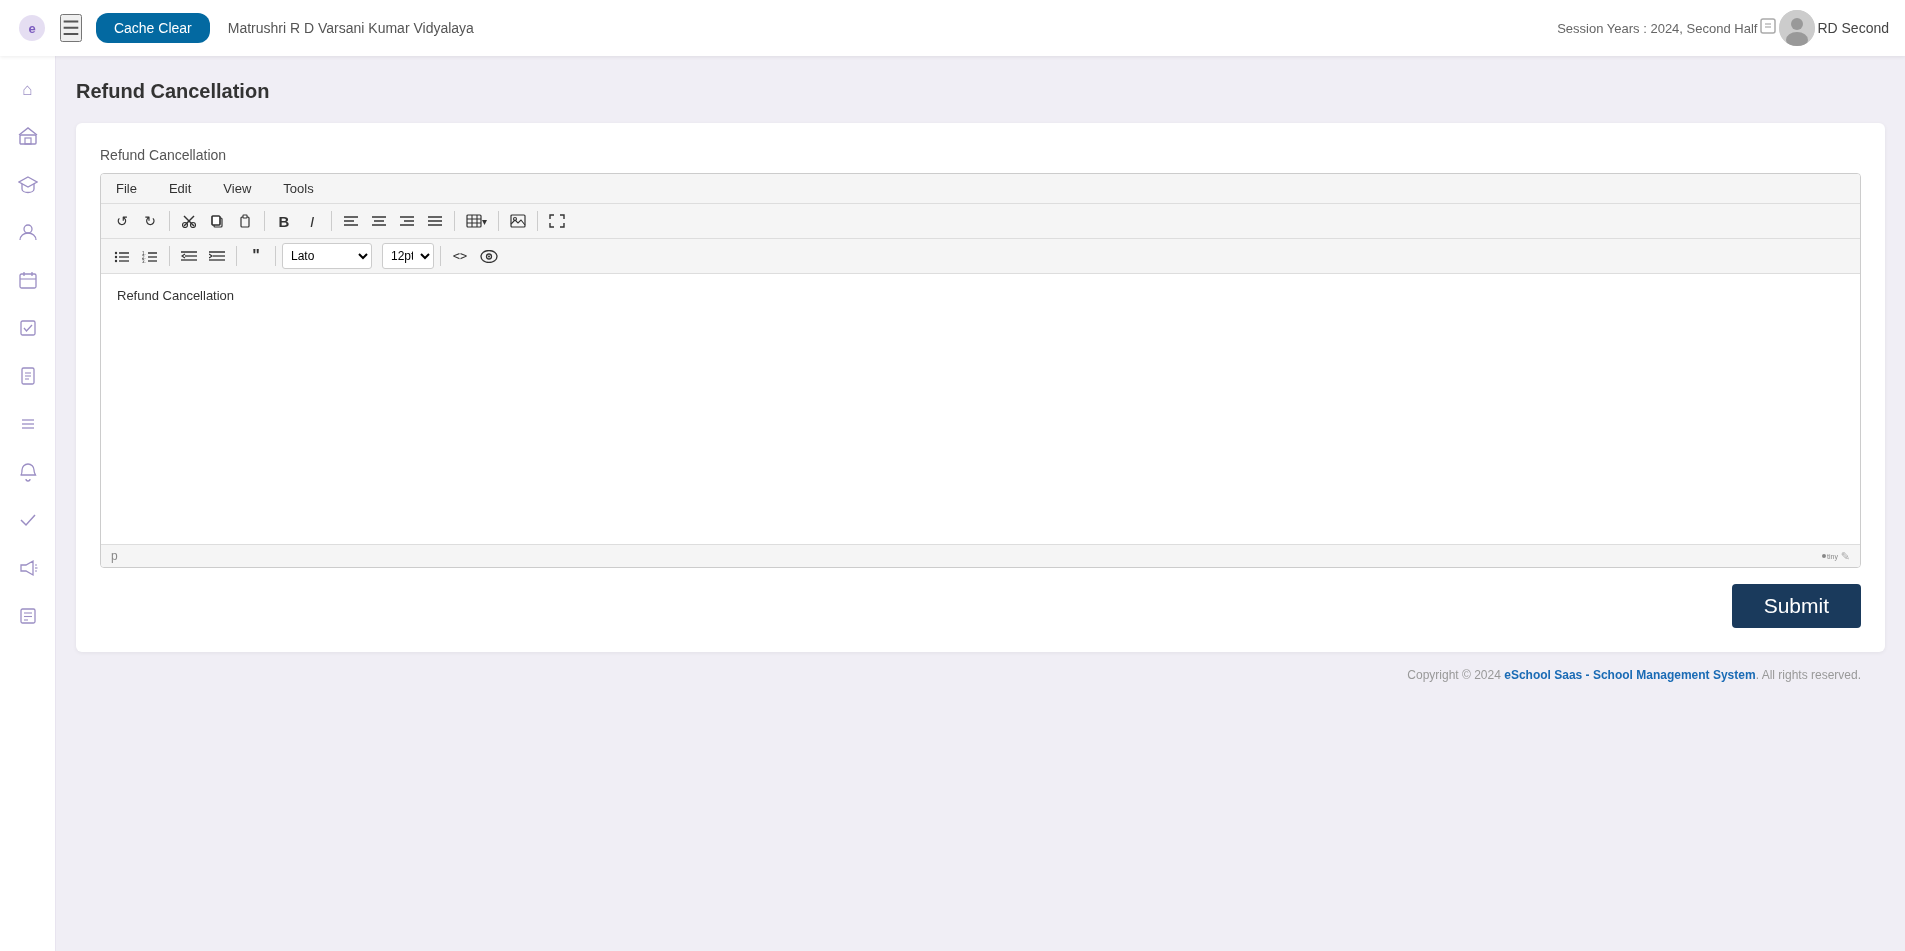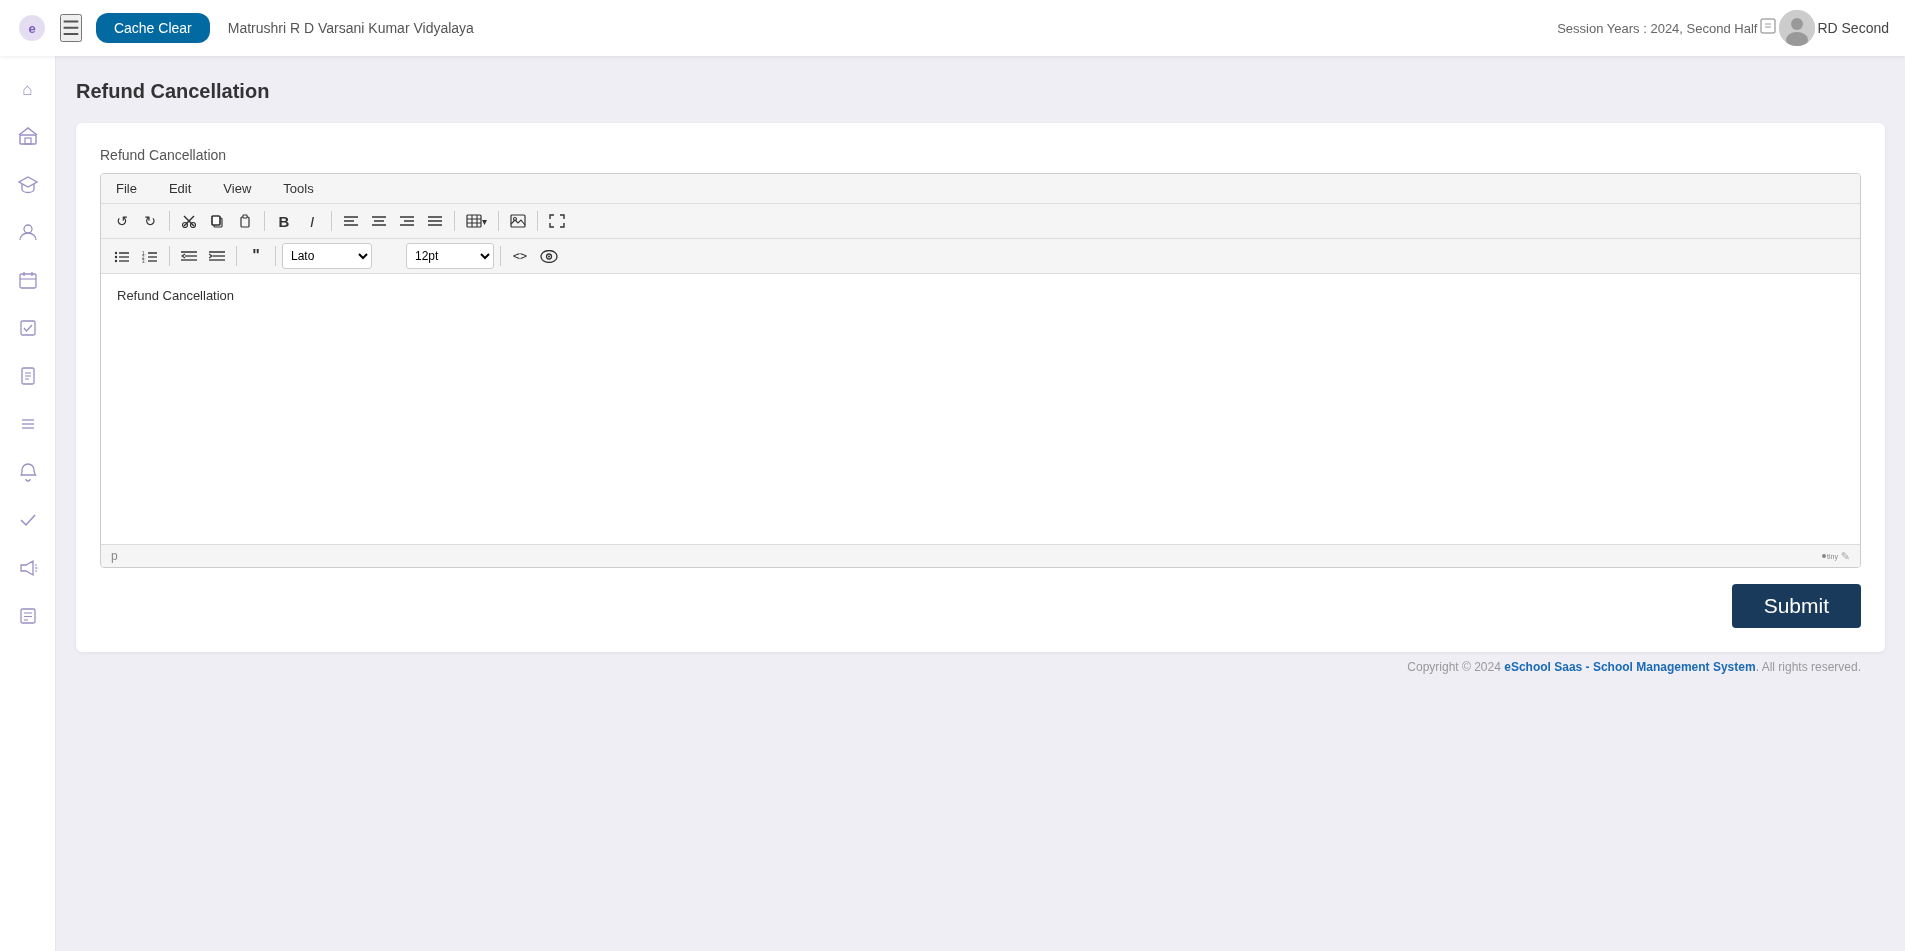--- a/index.html
+++ b/index.html
@@ -235,21 +235,21 @@
       padding: 10px 32px;
       font-size: 21px;
       cursor: pointer;
       font-weight: 500;
       text-align: right;
     }
 
     
     .page-footer {
       text-align: right;
-      padding: 8px 24px;
+      padding: 16px 24px;
       font-size: 12px;
       color: #999;
     }
     .page-footer a { color: #1a6bb5; text-decoration: none; font-weight: 600; }
 
     
     .bold { font-weight: bold; }
     .italic { font-style: italic; }
   </style>
 </head>
@@ -528,21 +528,21 @@
             <polyline points="0,4 3,6 0,8" stroke="#333" stroke-width="1.2" fill="none"></polyline>
           </svg>
         </button>
         <div class="tb-separator"></div>
         <button class="tb-btn" title="Blockquote" style="font-size:16px;font-weight:bold;">"</button>
         <div class="tb-separator"></div>
         <select class="tb-select" style="width:90px;">
           <option>Lato</option>
         </select>
         <div style="width:6px;"></div>
-        <select class="tb-select" style="width:88px;margin-left:24px;">
+        <select class="tb-select" style="width:52px;">
           <option>12pt</option>
         </select>
         <div class="tb-separator"></div>
         <button class="tb-btn" title="Source Code" style="font-size:12px;font-family:monospace;">&lt;&gt;</button>
         <button class="tb-btn" title="Preview">
           <svg width="18" height="13" viewBox="0 0 18 13" fill="none">
             <ellipse cx="9" cy="6.5" rx="8" ry="6" stroke="#333" stroke-width="1.3" fill="none"></ellipse>
             <circle cx="9" cy="6.5" r="2.5" stroke="#333" stroke-width="1.3" fill="none"></circle>
             <circle cx="9" cy="6.5" r="1" fill="#333"></circle>
           </svg>

